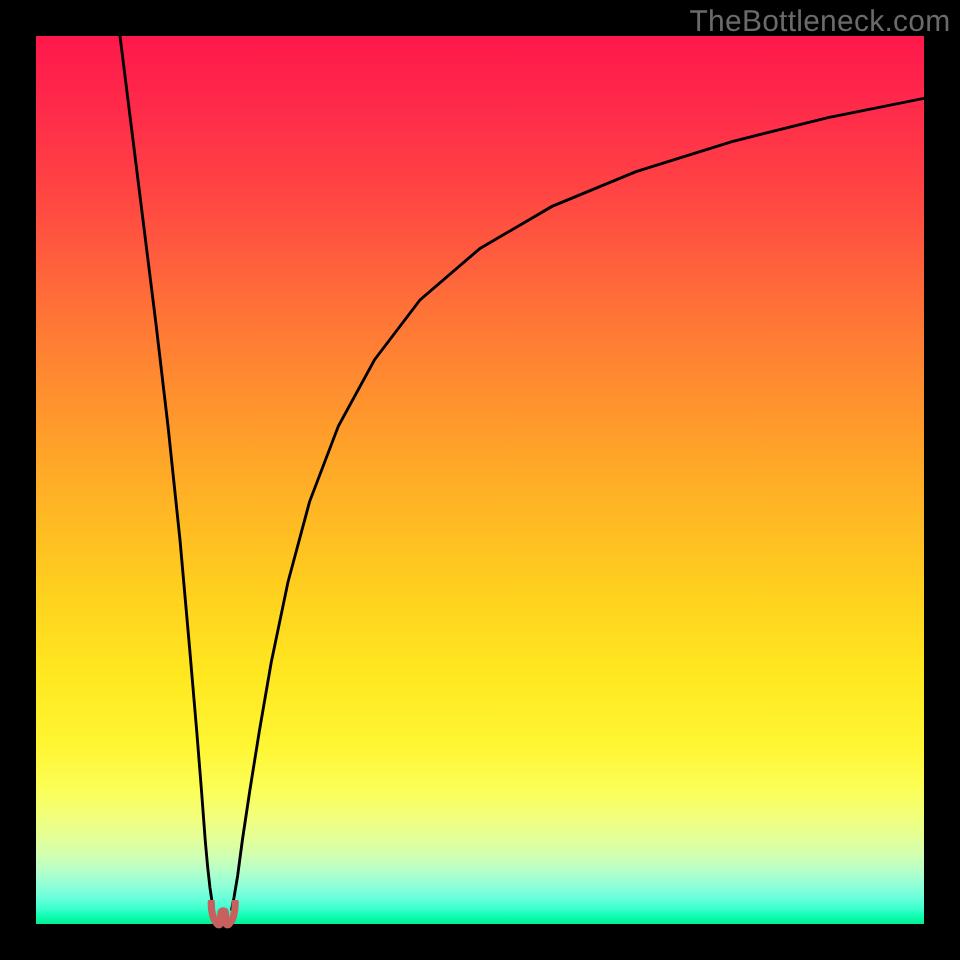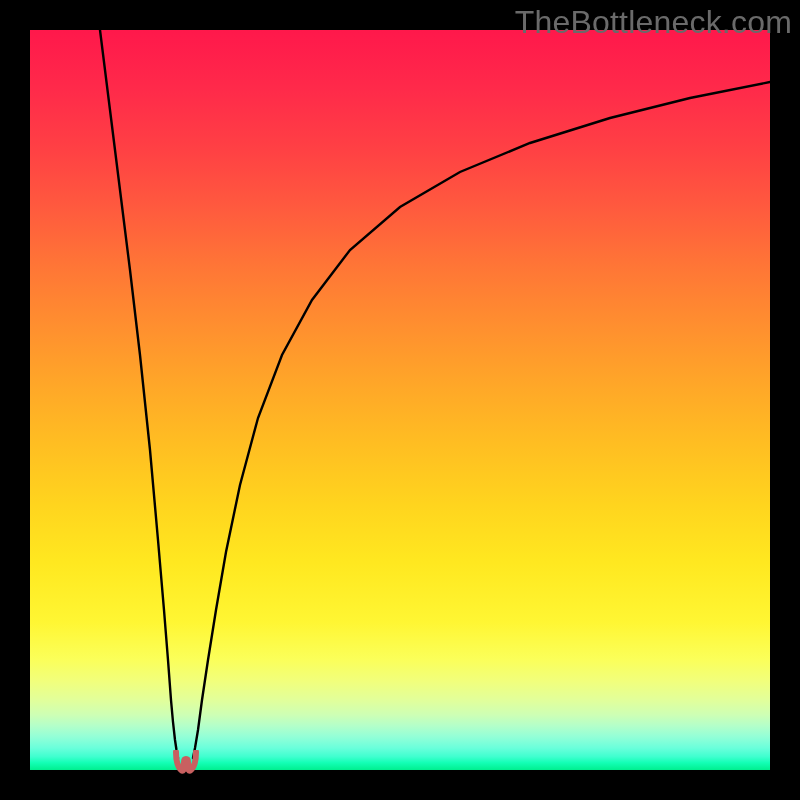--- a/index.html
+++ b/index.html
@@ -56,21 +56,21 @@
     transform: translate(-50%, -50%);
   }
   .marker svg {
     display: block;
   }
   .watermark {
     position: absolute;
     top: 4px;
     right: 8px;
     color: #6a6a6a;
-    font-size: 32px;
+    font-size: 25px;
     font-weight: 500;
     letter-spacing: 0.2px;
     user-select: none;
   }
   .curve {
     position: absolute;
     left: 0;
     top: 0;
     pointer-events: none;
   }

